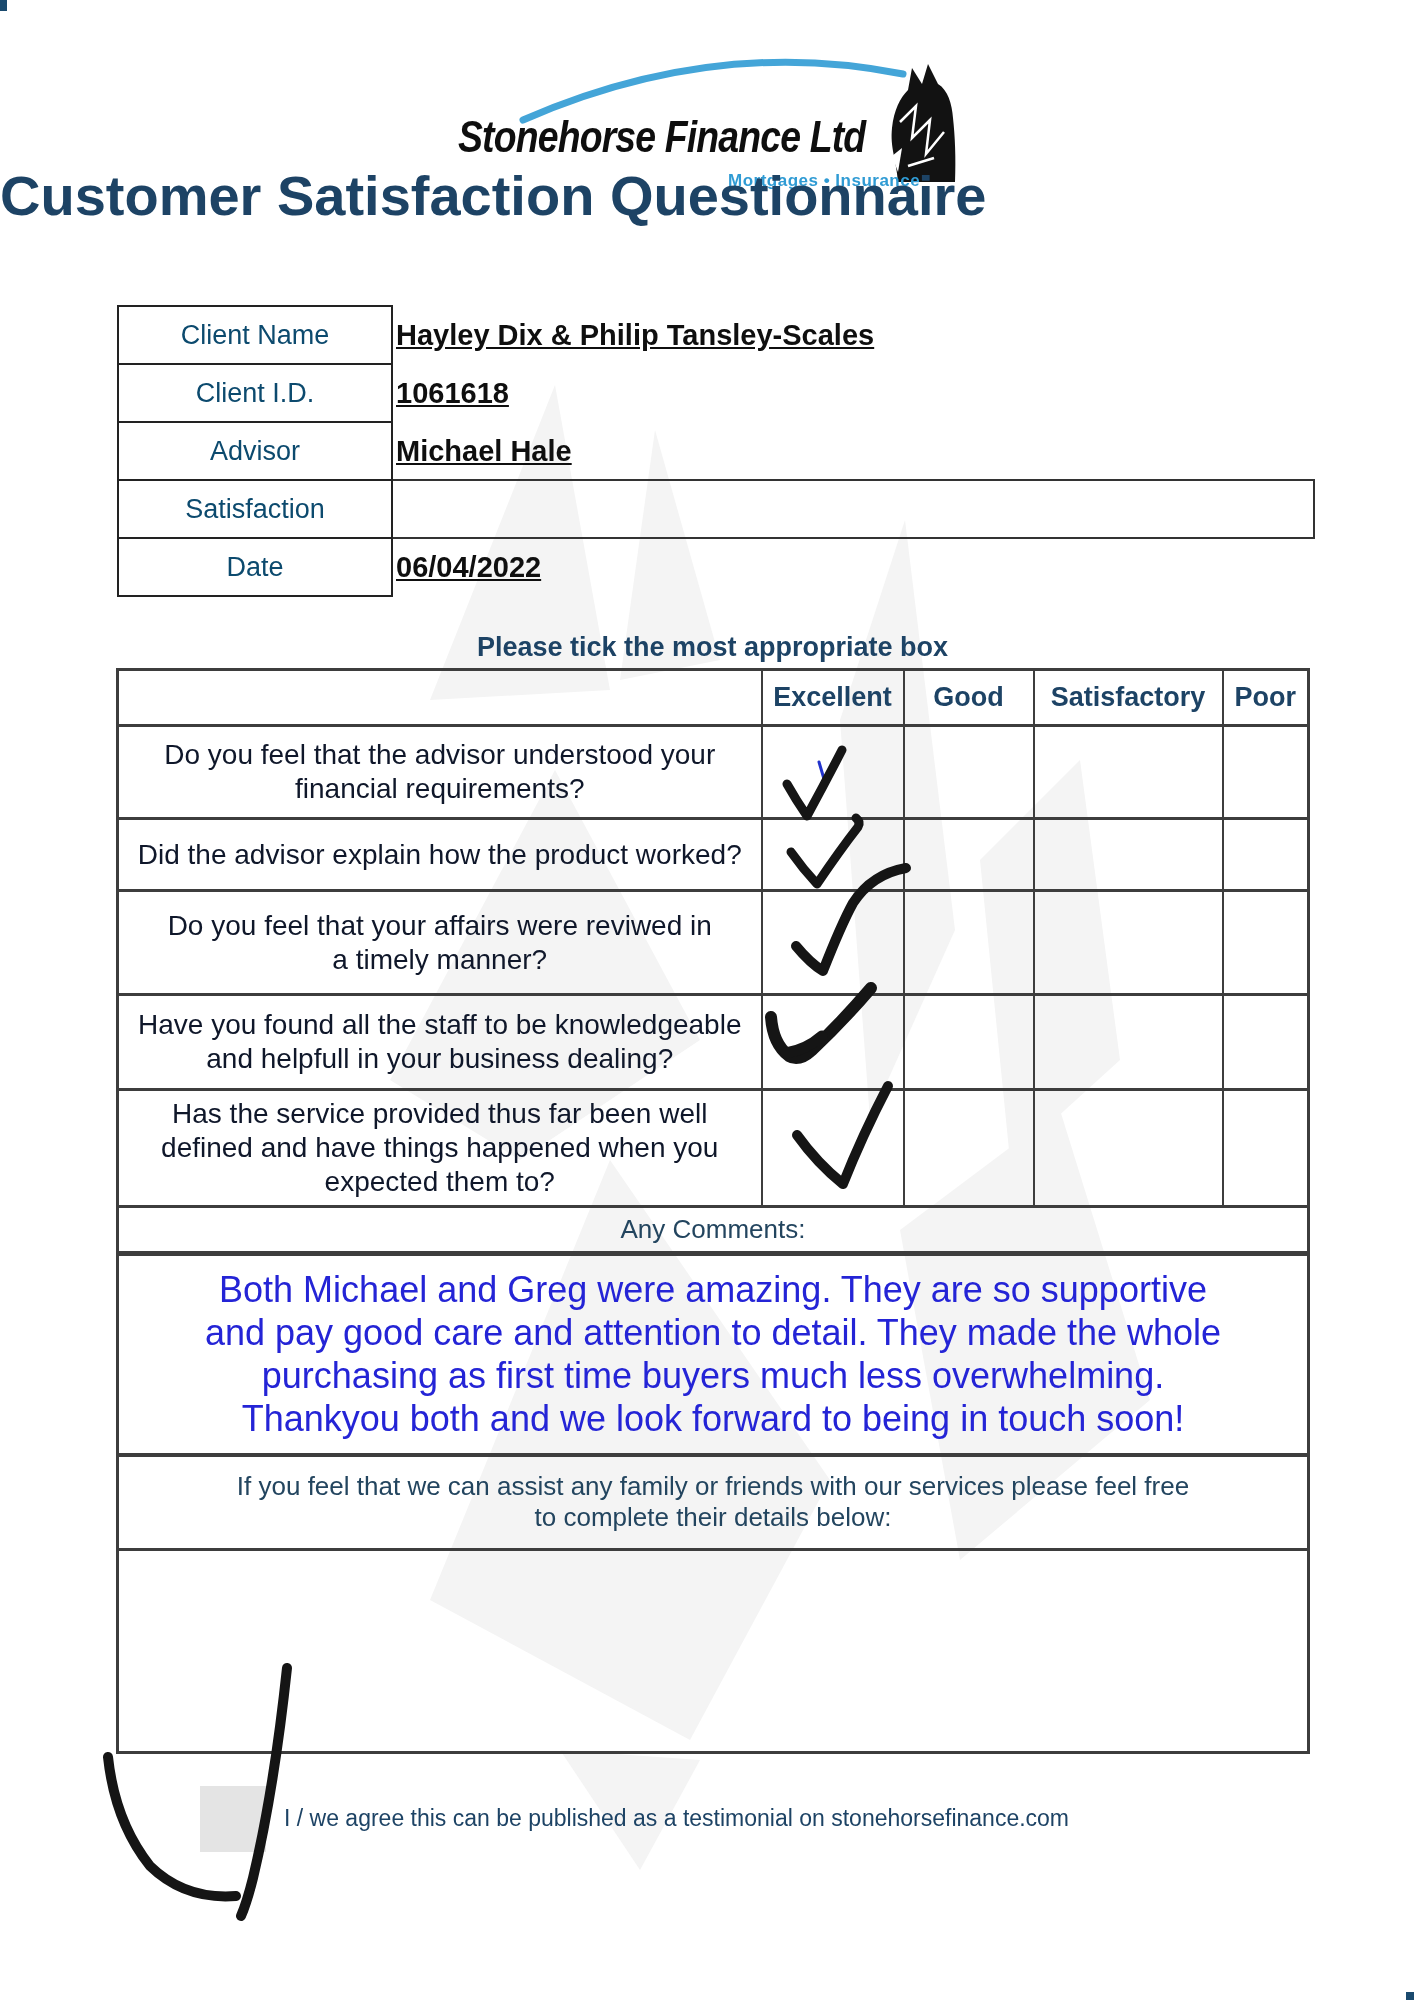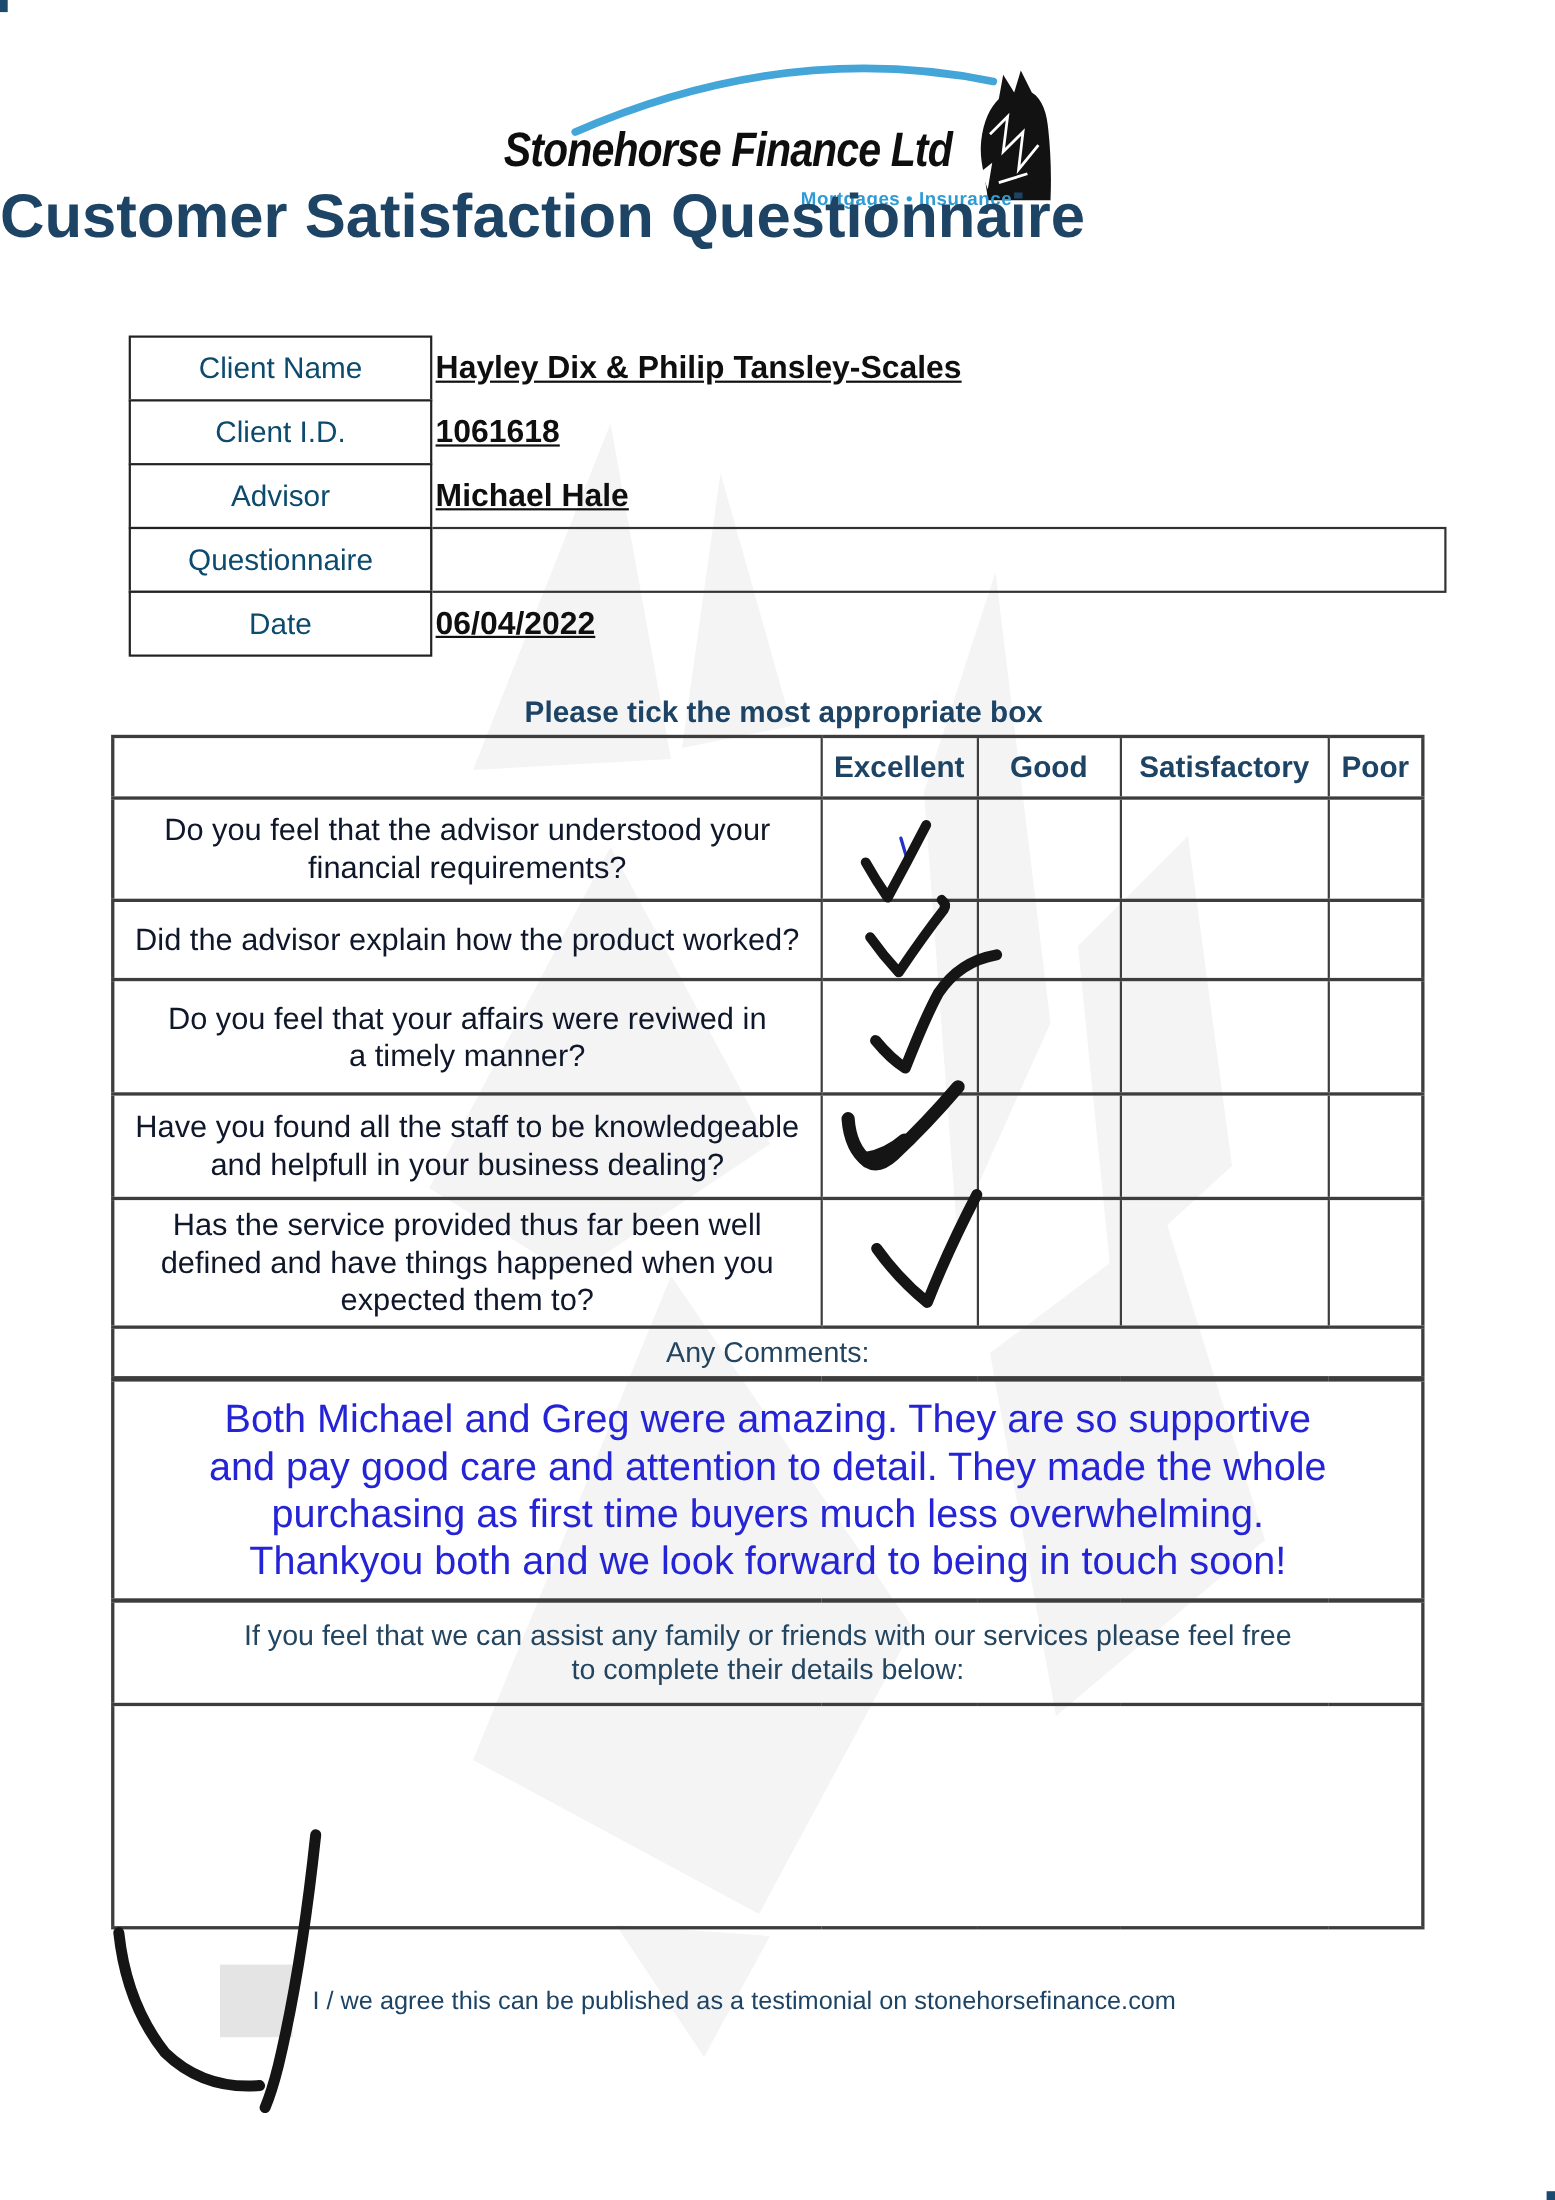--- a/index.html
+++ b/index.html
@@ -52,21 +52,21 @@
   }
 
   
   .tick-instruction{
     left:117px;top:632px;width:1191px;z-index:2;text-align:center;
     font-size:27px;font-weight:bold;color:#1d4365;
   }
 
   
   table.survey{
-    position:absolute;left:101px;top:668px;z-index:1;
+    position:absolute;left:116px;top:668px;z-index:1;
     width:1191px;border-collapse:collapse;table-layout:fixed;
     border:3px solid #3d3d3d;background:transparent;
   }
   table.survey td{
     border:2px solid #3d3d3d;border-top-width:3px;border-bottom-width:3px;
     padding:0;vertical-align:middle;text-align:center;box-sizing:border-box;
     background:transparent;
   }
   td.qcell{font-size:28px;color:#0f172a;line-height:34px;}
   tr.hdr td{font-size:27px;font-weight:bold;color:#1d4365;}
@@ -120,21 +120,21 @@
     <polygon points="7,96 17,88 13,112" fill="#ffffff"></polygon>
   </svg>
   <div class="abs logo-tagline">Mortgages • Insurance</div>
 
   <div class="abs doc-title">Customer Satisfaction Questionnaire</div>
 
   <div class="abs admin-box"></div>
   <div class="abs client-label-cell" style="top:305px;">Client Name</div>
   <div class="abs client-label-cell" style="top:363px;">Client I.D.</div>
   <div class="abs client-label-cell" style="top:421px;">Advisor</div>
-  <div class="abs client-label-cell" style="top:479px;">Questionnaire</div>
+  <div class="abs client-label-cell" style="top:479px;">Satisfaction</div>
   <div class="abs client-label-cell" style="top:537px;">Date</div>
 
   <div class="abs client-value" style="top:305px;">Hayley Dix &amp; Philip Tansley-Scales</div>
   <div class="abs client-value" style="top:363px;">1061618</div>
   <div class="abs client-value" style="top:421px;">Michael Hale</div>
   <div class="abs client-value" style="top:479px;"></div>
   <div class="abs client-value" style="top:537px;">06/04/2022</div>
 
   <div class="abs tick-instruction">Please tick the most appropriate box</div>
 

